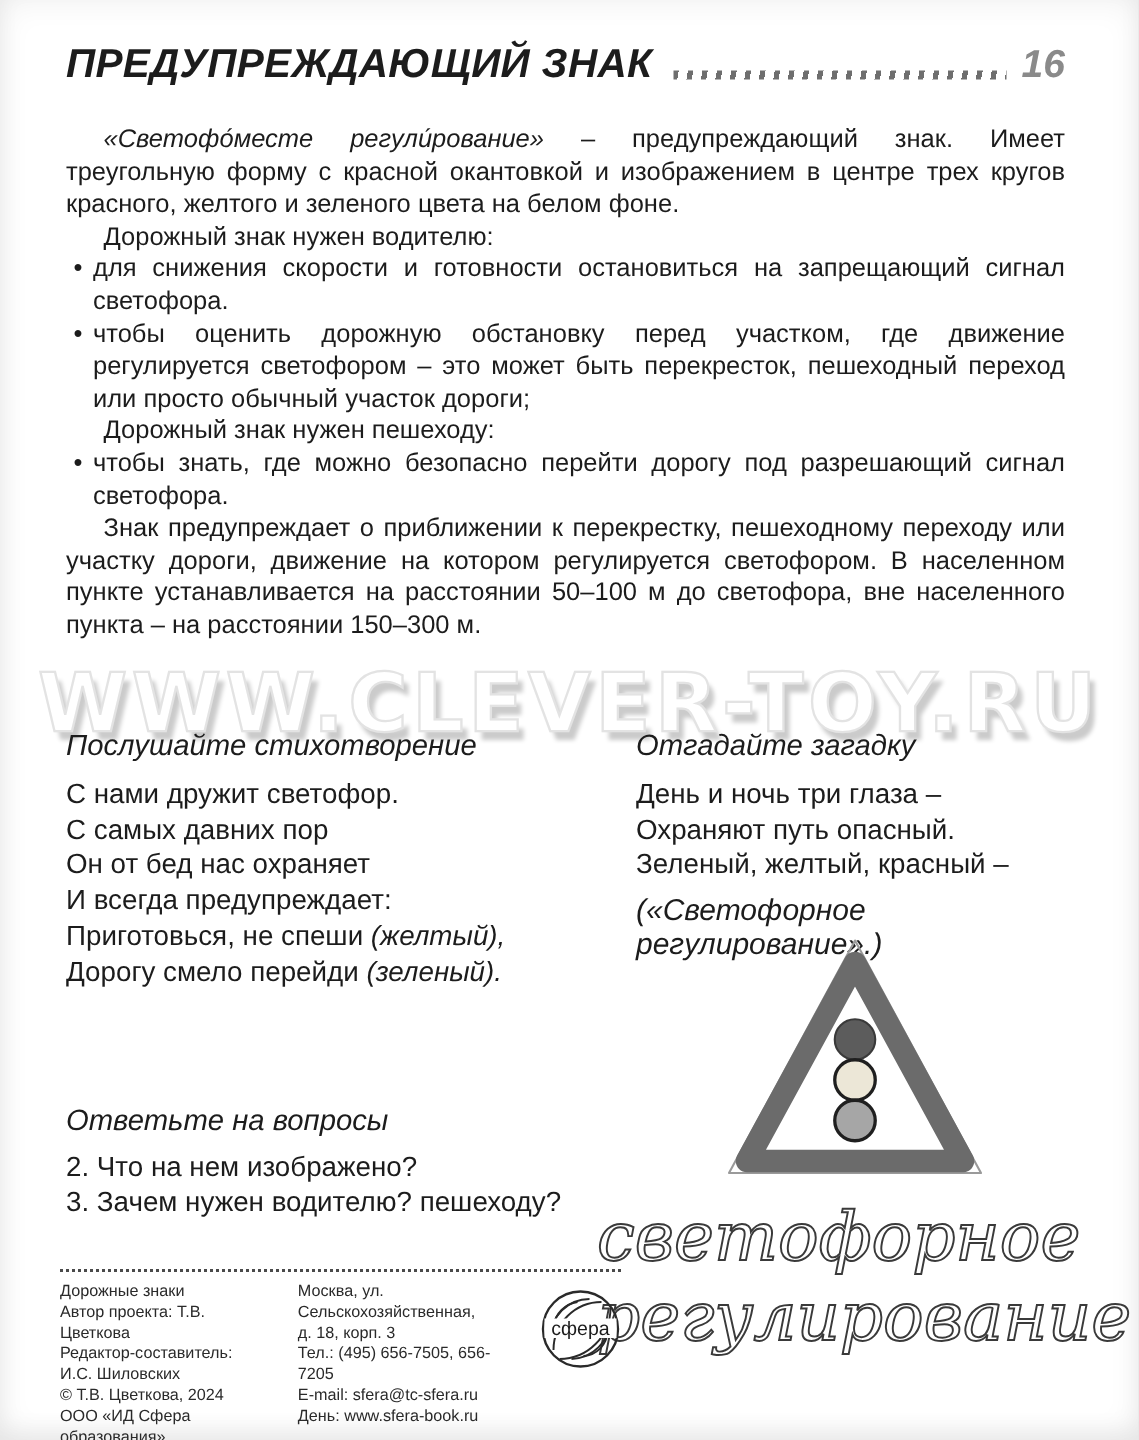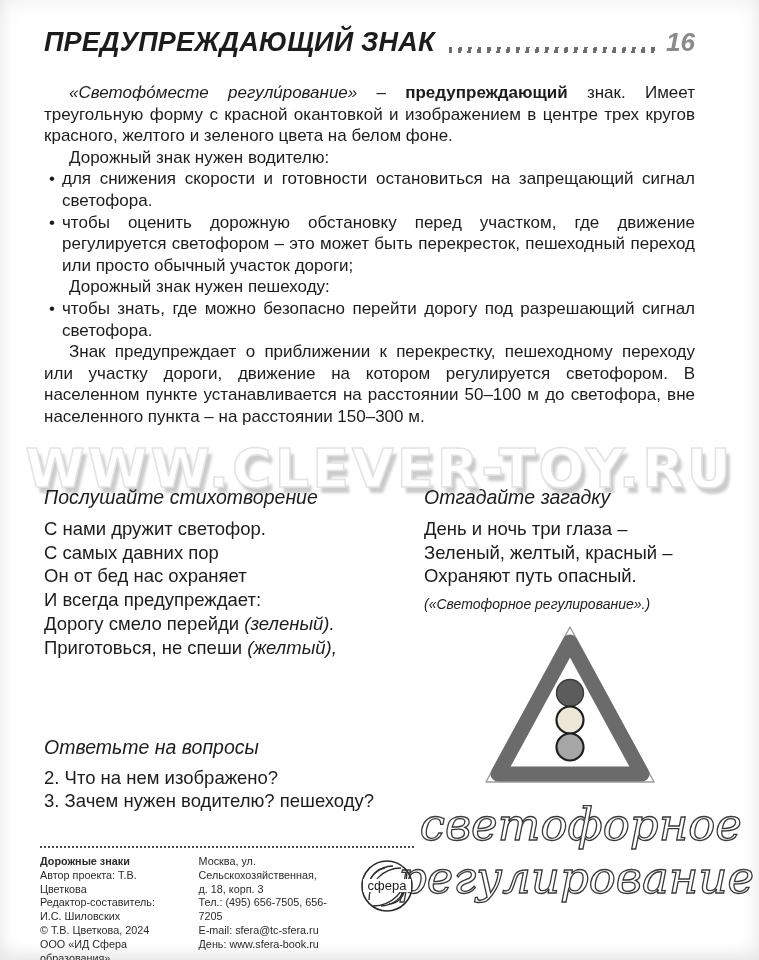--- a/index.html
+++ b/index.html
@@ -7,65 +7,65 @@
   .page {
     position:relative;
     width:759px; height:960px;
     margin:0 auto;
     background:#ffffff;
     font-family:"Liberation Sans", sans-serif;
     color:#1c1c1c;
     overflow:hidden;
     box-shadow: inset 0 0 22px rgba(0,0,0,0.07), inset 0 -8px 14px rgba(0,0,0,0.05);
   }
-  .content { position:relative; z-index:2; padding:27px 64px 0 44px; }
+  .content { position:relative; z-index:2; padding:27px 49px 0 44px; }
 
   
   .hdr { display:flex; align-items:flex-end; }
   .hdr-title { font-size:27px; font-weight:bold; font-style:italic; letter-spacing:0.2px; white-space:nowrap; }
   .hdr-leader { flex:1; height:6px; margin:0 10px 5px 14px;
     background:repeating-linear-gradient(100deg,#6e6e6e 0 3.5px,transparent 3.5px 9.5px); }
   .hdr-num { font-size:26px; font-weight:bold; font-style:italic; color:#8a8a8a; }
 
   
   .intro { margin-top:24px; font-size:17px; line-height:21.6px; text-align:justify; }
   .indent { text-indent:25px; }
   .lead { text-align:left; }
   .italic { font-style:italic; }
-  .bold { font-weight:bold; }
+  .bold { font-weight:normal; }
   ul.bullets { list-style:none; padding-left:18px; }
   ul.bullets li { position:relative; text-align:justify; }
   ul.bullets li::before { content:"\2022"; position:absolute; left:-13px; top:0; }
 
   
   .watermark {
     position:absolute; z-index:1; top:437px; left:0; width:100%;
     text-align:center; font-weight:bold; font-size:54px; letter-spacing:3px;
     color:#ffffff; -webkit-text-stroke:1.5px #e3e3e3;
     text-shadow:4px 6px 3px #cbcbcb;
     font-family:"DejaVu Sans", sans-serif;
   }
 
   
   .block { position:absolute; z-index:2; }
   .col-heading { font-size:19.5px; font-weight:normal; font-style:italic; margin-bottom:8px; }
   .text-line { font-size:18.5px; line-height:23.7px; }
   .poem { left:44px; top:486px; width:355px; }
   .riddle { left:424px; top:486px; width:315px; }
-  .riddle-answer { font-size:14px; font-style:italic; margin-top:8px; }
+  .riddle-answer { font-size:20px; font-style:italic; margin-top:8px; }
 
   
   .sign { left:420px; top:624px; width:300px; text-align:center; }
 
   
   .questions { left:44px; top:736px; width:370px; }
   .questions .text-line { line-height:22.8px; }
 
   
-  .handwriting { left:398px; top:798px; width:344px; text-align:right; }
+  .handwriting { left:398px; top:798px; width:344px; text-align:left; }
   .hw-line {
     font-family:"DejaVu Serif", serif; font-style:italic;
     font-size:45px; line-height:53px;
     color:transparent; -webkit-text-stroke:1.3px #3a3a3a;
     white-space:nowrap;
   }
 
   
   .footer { left:40px; top:846px; width:374px; }
   .footer-rule { border-top:2.5px dotted #4a4a4a; margin-bottom:7px; }
@@ -117,33 +117,33 @@
 
         <div class="text-line"><span>С нами дружит светофор.</span><span class="italic"></span></div>
 
         <div class="text-line"><span>С самых давних пор</span><span class="italic"></span></div>
 
         <div class="text-line"><span>Он от бед нас охраняет</span><span class="italic"></span></div>
 
         <div class="text-line"><span>И всегда предупреждает:</span><span class="italic"></span></div>
 
 
+        <div class="text-line"><span>Приготовься, не спеши </span><span class="italic">(желтый),</span></div>
+
         <div class="text-line"><span>Дорогу смело перейди </span><span class="italic">(зеленый).</span></div>
-
-        <div class="text-line"><span>Приготовься, не спеши </span><span class="italic">(желтый),</span></div>
       </div>
   </div>
 
   <div class="block riddle">
     <div class="col-heading">Отгадайте загадку</div>
     <div>
 
     <div class="text-line">День и ночь три глаза –</div>
+        <div class="text-line">Охраняют путь опасный.</div>
         <div class="text-line">Зеленый, желтый, красный –</div>
-        <div class="text-line">Охраняют путь опасный.</div>
       </div>
     <div class="riddle-answer">(«Светофорное регулирование».)</div>
   </div>
 
   <div class="block sign">
     <svg width="176" height="166" viewBox="0 0 176 166">
 
       <path d="M88 3 L172 158 L4 158 Z" fill="none" stroke-width="1.4" stroke-linejoin="round" stroke="#9a9a9a"></path>
 
       <path d="M88 18 L160 150 L16 150 Z" fill="#ffffff" stroke-width="15" stroke-linejoin="round" stroke="#6b6b6b"></path>

